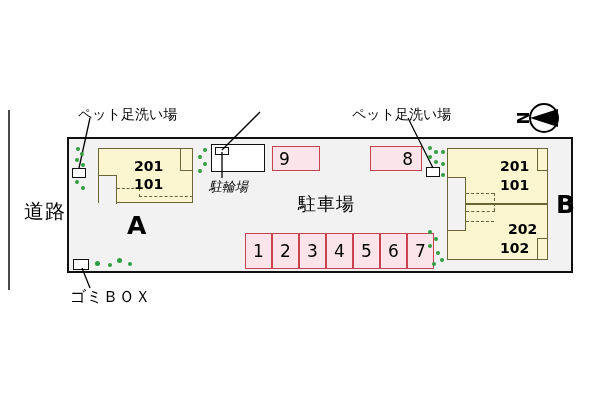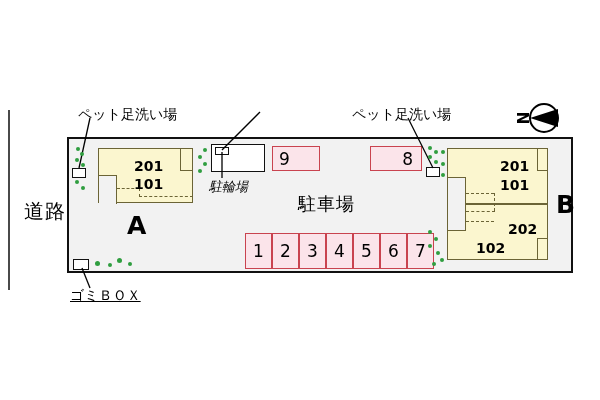--- a/index.html
+++ b/index.html
@@ -155,21 +155,21 @@
     position: absolute;
     background: #ffffff;
     border: 1.5px solid #111111;
     box-sizing: border-box;
   }
 
   
   #pet-wash-left-label  { left: 78px;  top: 106px; font-size: 14px; }
   #delivery-box-label   { left: 219px; top: 99px;  font-size: 14px; letter-spacing: 0px; }
   #pet-wash-right-label { left: 352px; top: 106px; font-size: 14px; }
-  #gomi-box-label       { left: 70px;  top: 287px; font-size: 14px; text-decoration: underline; }
+  #gomi-box-label       { left: 70px;  top: 287px; font-size: 16px; }
 
   
   #compass { left: 516px; top: 101px; width: 46px; height: 34px; }
 
   
   .dot {
     position: absolute;
     border-radius: 50%;
     background: #2f9e3f;
   }
@@ -217,21 +217,21 @@
   <div class="solid-h" style="left:537px; top:238px; width:11px;"></div>
 
   <div class="dash-h" style="left:466px; top:193px; width:28px;"></div>
   <div class="dash-v" style="left:494px; top:193px; height:18px;"></div>
   <div class="dash-h" style="left:466px; top:221px; width:28px;"></div>
   <div class="dash-h" style="left:466px; top:211px; width:29px;"></div>
 
   <div class="unit-num" style="left:500px; top:158px;">201</div>
   <div class="unit-num" style="left:500px; top:177px;">101</div>
   <div class="unit-num" style="left:500px; top:221px;margin-left:8px;">202</div>
-  <div class="unit-num" style="left:476px; top:240px;text-align:center;">102</div>
+  <div class="unit-num" style="left:500px; top:240px;text-align:center;">102</div>
 
   <div class="bldg-letter" style="left:556px; top:190px;">B</div>
 
   <div class="stall stall-left" style="left:272px; top:146px; width:48px; height:25px;">
     <span>9</span>
   </div>
 
   <div class="stall stall-right" style="left:370px; top:146px; width:52px; height:25px;">
     <span>8</span>
   </div>

